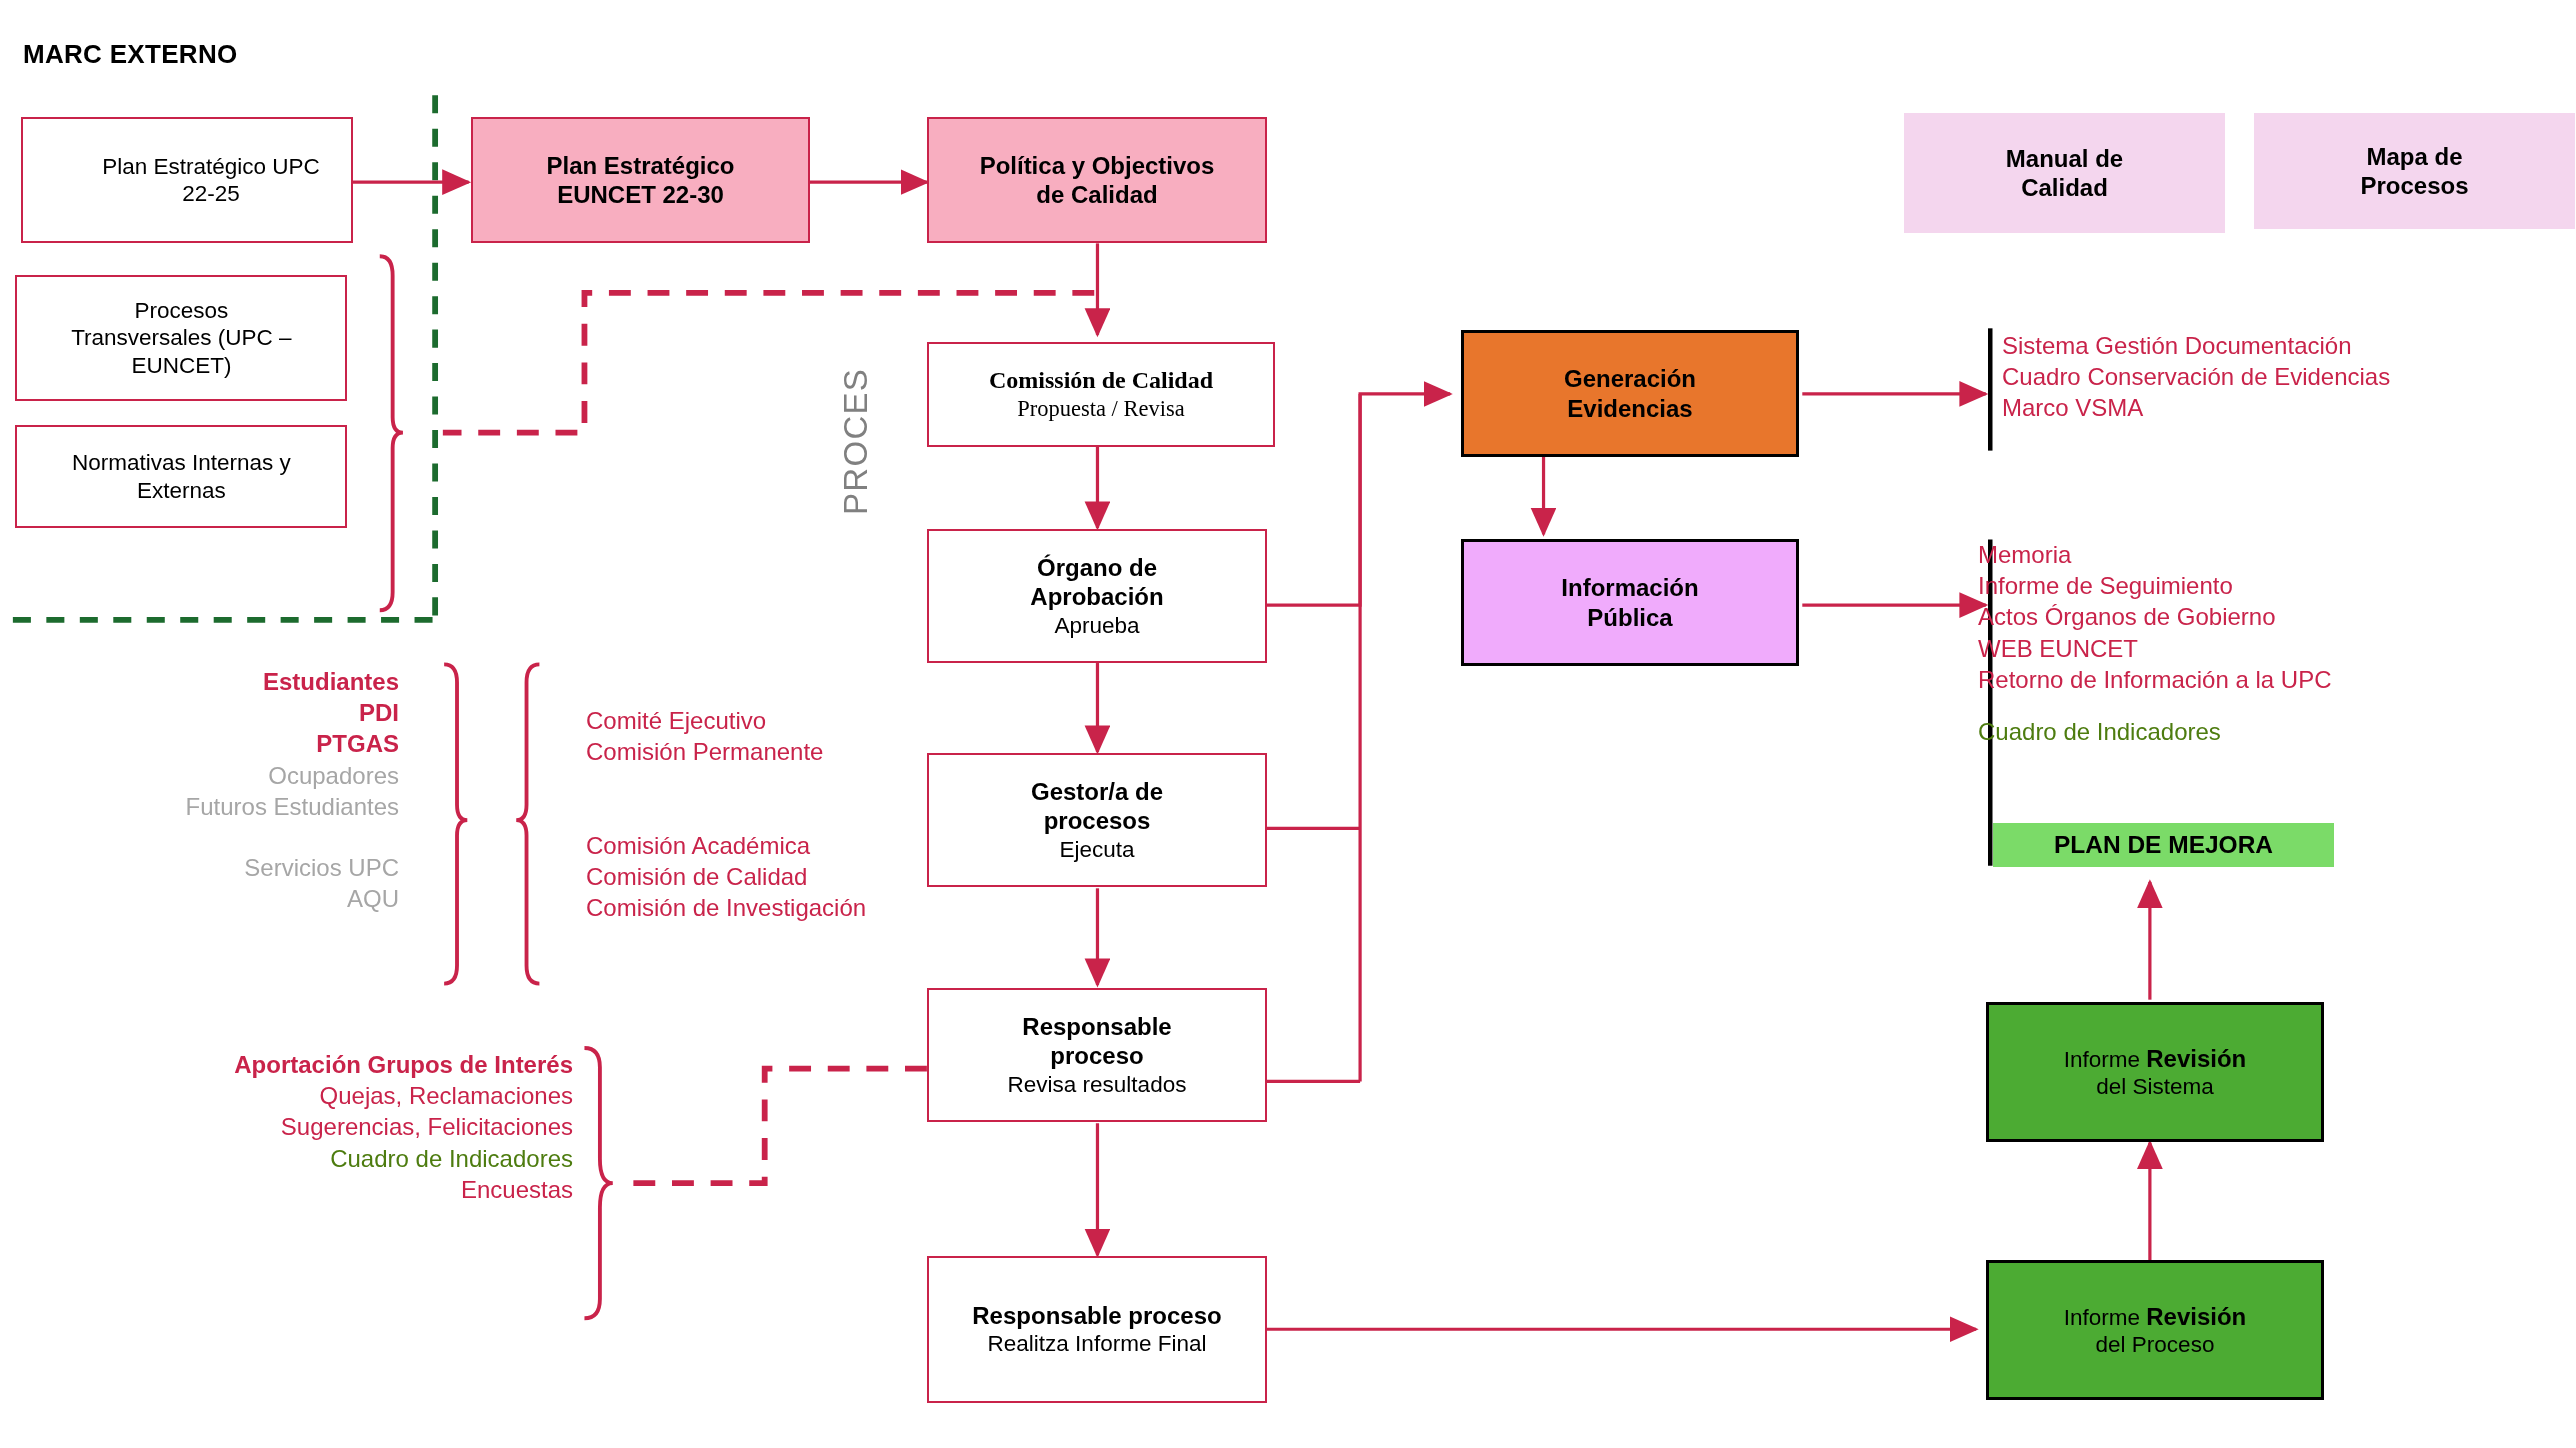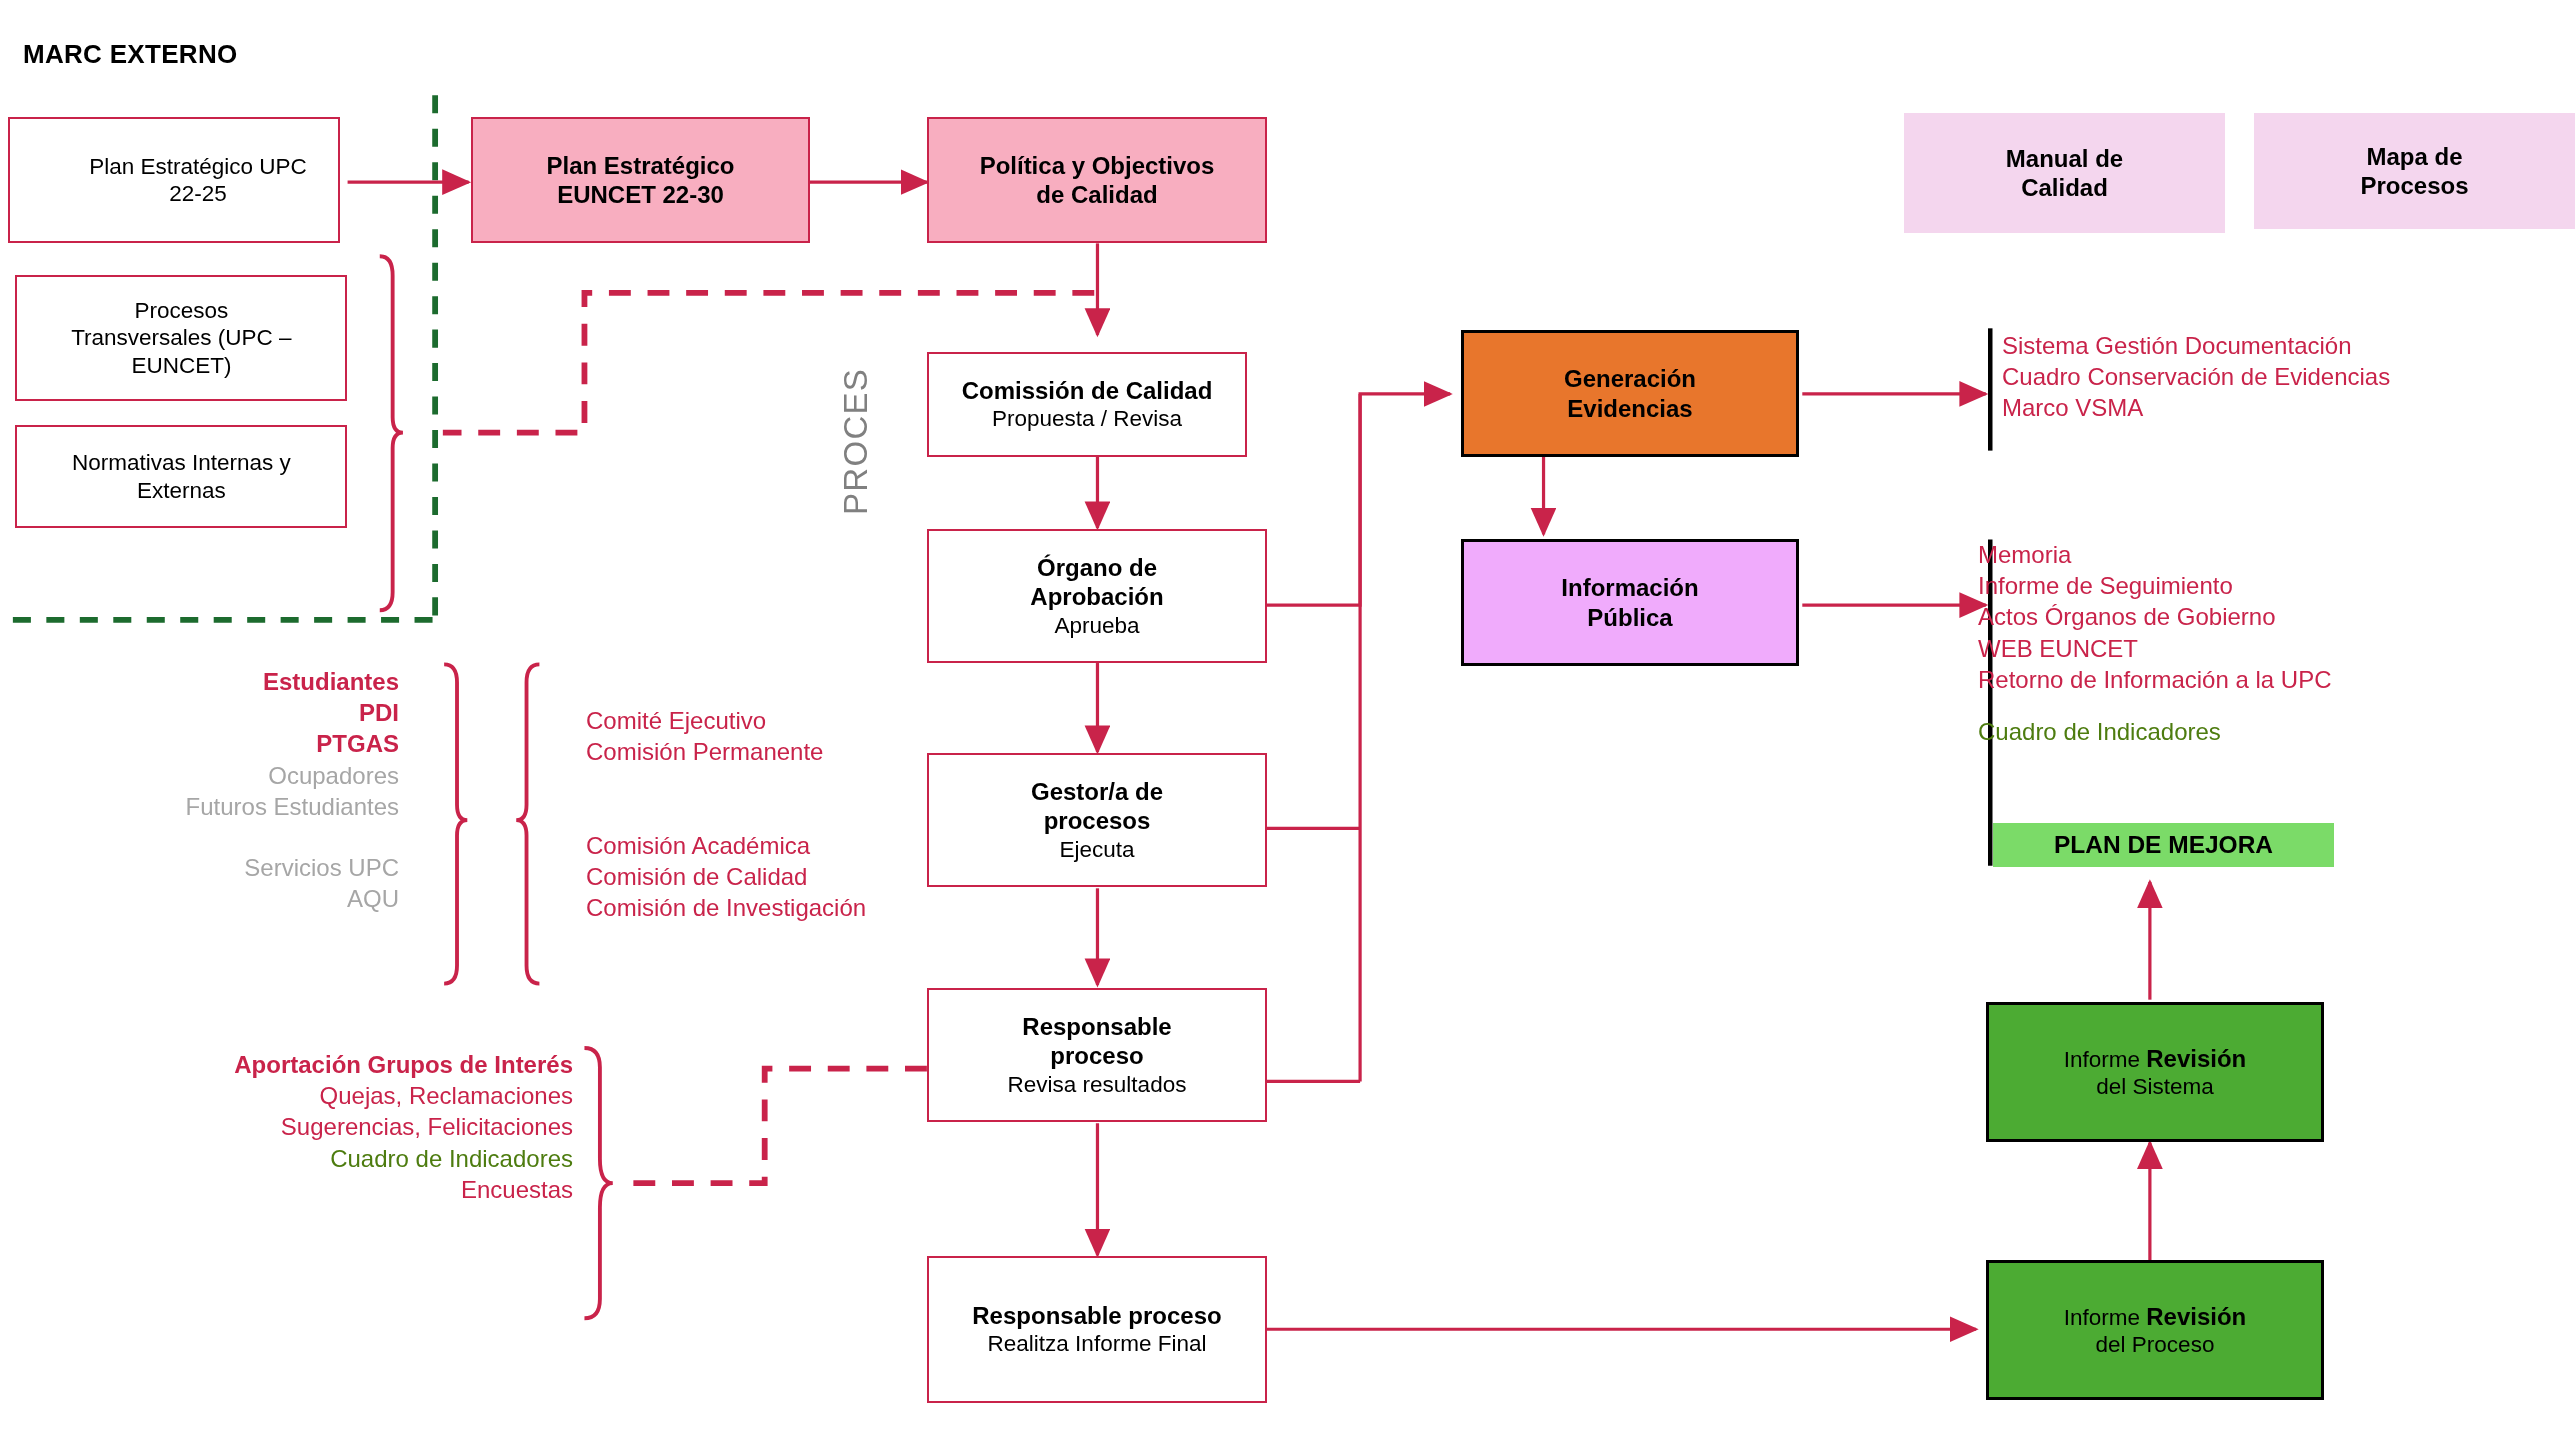--- a/index.html
+++ b/index.html
@@ -87,21 +87,21 @@
 
     <path d="M690,1032 Q710,1032 710,1060 L710,1250 Q710,1274 726,1274 Q710,1274 710,1298 L710,1500 Q710,1528 690,1528" stroke="#C9234A" stroke-width="6" fill="none"></path>
 
     <path d="M838,1032 Q818,1032 818,1060 L818,1250 Q818,1274 802,1274 Q818,1274 818,1298 L818,1500 Q818,1528 838,1528" stroke="#C9234A" stroke-width="6" fill="none"></path>
 
     <path d="M908,1628 Q932,1628 932,1658 L932,1800 Q932,1838 952,1838 Q932,1838 932,1876 L932,2018 Q932,2048 908,2048" stroke="#C9234A" stroke-width="6" fill="none"></path>
   </svg>
 
   <div class="abs hdr" style="left:23px;top:39px;">MARC EXTERNO</div>
 
-  <div class="abs box box-outline" style="left:8px;top:117px;width:332px;height:126px;padding-left:48px;">
+  <div class="abs box box-outline" style="left:21px;top:117px;width:332px;height:126px;padding-left:48px;">
     <div class="t-n">Plan Estratégico UPC</div>
     <div class="t-n">22-25</div>
   </div>
 
   <div class="abs box box-outline" style="left:15.4px;top:275px;width:332px;height:126px;">
     <div class="t-n">Procesos</div>
     <div class="t-n">Transversales (UPC –</div>
     <div class="t-n">EUNCET)</div>
   </div>
 
@@ -125,21 +125,21 @@
     <div class="t-b">Calidad</div>
   </div>
 
   <div class="abs box box-lightpink" style="left:2254px;top:113px;width:321px;height:116px;">
     <div class="t-b">Mapa de</div>
     <div class="t-b">Procesos</div>
   </div>
 
   <div class="abs vert" style="left:837px;top:515px;">PROCES</div>
 
-  <div class="abs box box-outline" style="left:927px;top:352px;width:320px;height:105px;">
+  <div class="abs box box-outline" style="left:927px;top:342px;width:348px;height:105px;font-family:Liberation Serif, serif;">
     <div class="t-b">Comissión de Calidad</div>
     <div class="t-n">Propuesta / Revisa</div>
   </div>
 
   <div class="abs box box-outline" style="left:927px;top:529px;width:340px;height:134px;">
     <div class="t-b">Órgano de</div>
     <div class="t-b">Aprobación</div>
     <div class="t-n">Aprueba</div>
   </div>
 

